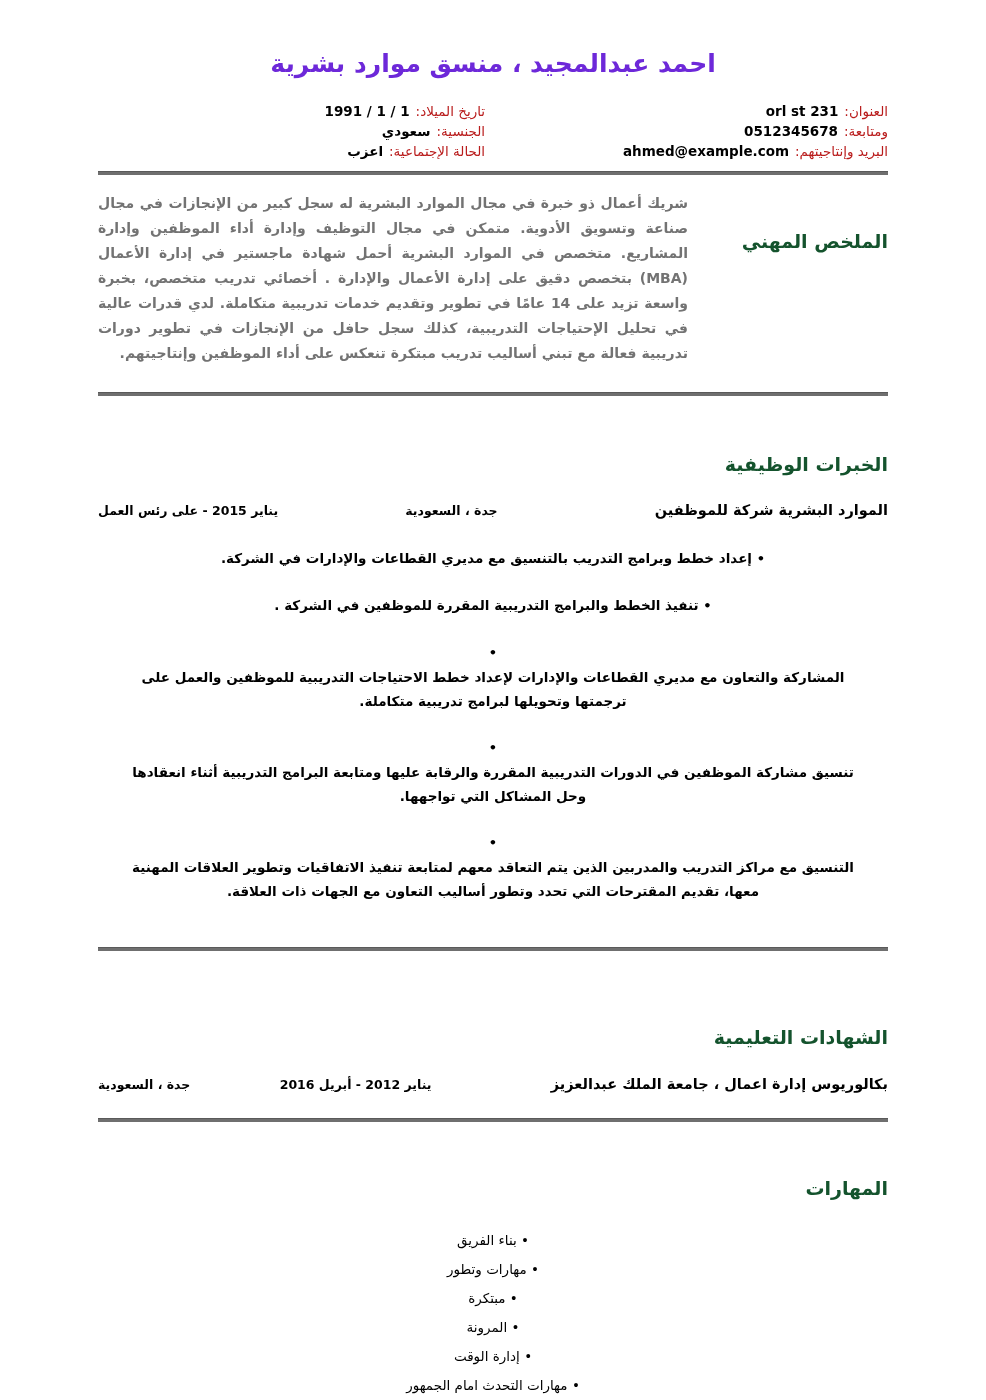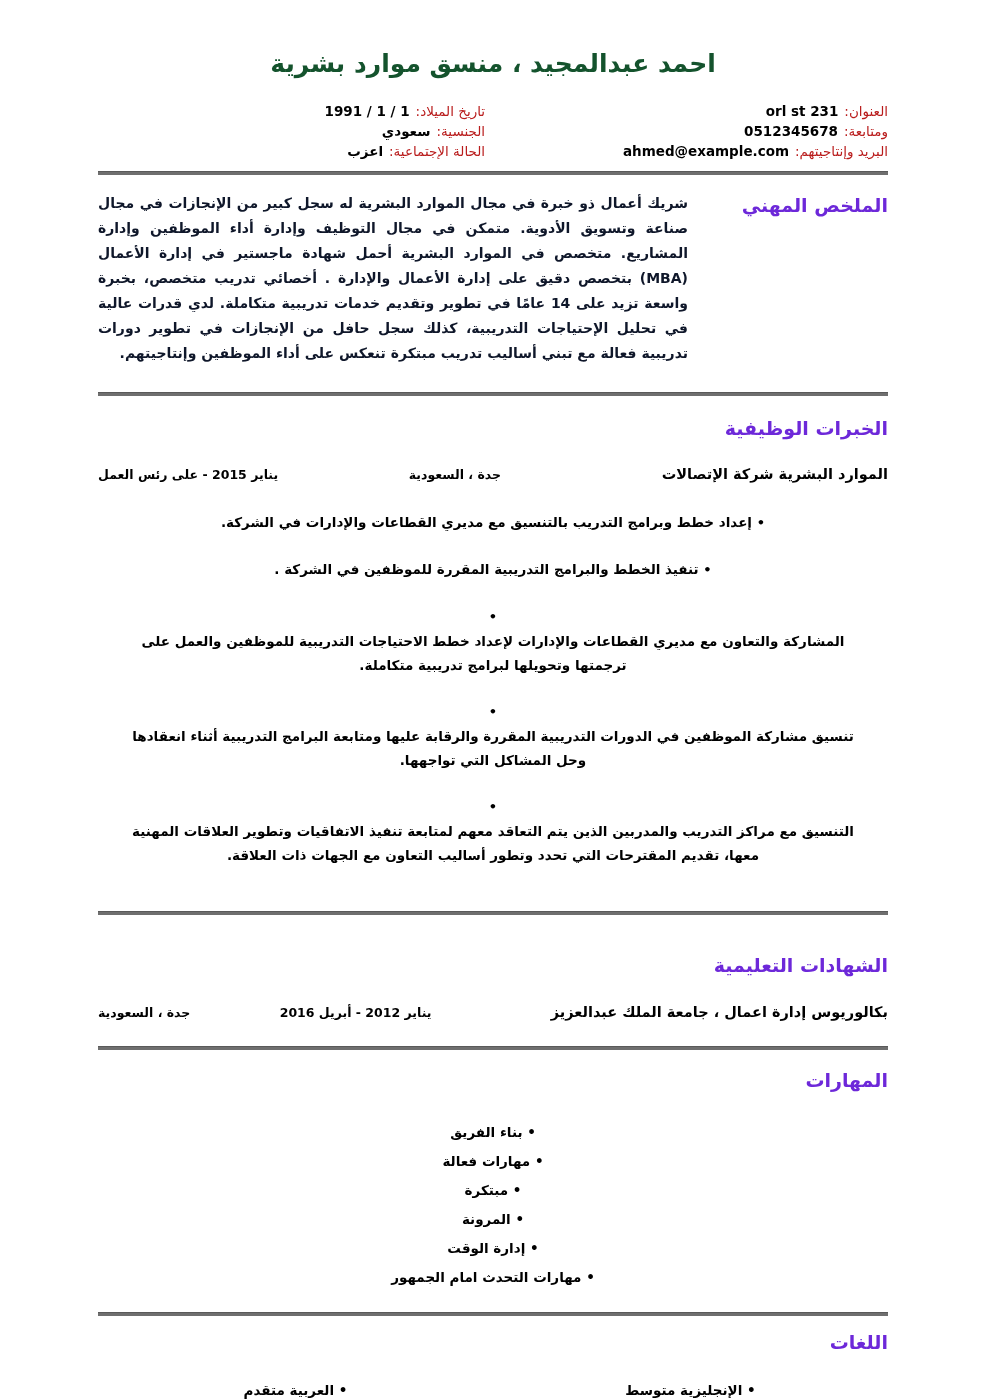--- a/index.html
+++ b/index.html
@@ -30,21 +30,21 @@
   }
 
   
   .cv-name {
     text-align: center;
     font-size: 25px;
     font-weight: bold;
     letter-spacing: 0px;
     padding-top: 48px;
     padding-bottom: 6px;
-    color: #14532d;
+    color: #6d28d9;
     line-height: 1.3;
   }
 
   .contact-grid {
     display: flex;
     flex-direction: row;
     justify-content: space-between;
     padding-top: 14px;
   }
   .contact-col {
@@ -87,40 +87,41 @@
     width: 790px;
     margin: 0;
   }
 
   
   .section { width: 790px; }
 
   .section-head {
     font-size: 19px;
     font-weight: bold;
-    color: #6d28d9;
+    color: #14532d;
     text-align: right;
     line-height: 1.5;
+    margin-top: 36px;
   }
 
   .row2 {
     display: flex;
     flex-direction: row;
     align-items: flex-start;
     width: 790px;
   }
   .col-head { width: 200px; flex: 0 0 200px; }
   .col-body { flex: 1 1 auto; }
 
   .summary-text {
     font-size: 14px;
     line-height: 25px;
     text-align: justify;
     text-align-last: right;
-    color: #0f172a;
+    color: #737373;
     font-weight: bold;
   }
 
   
   .entry-row {
     display: flex;
     flex-direction: row;
     align-items: baseline;
     width: 790px;
     font-size: 14px;
@@ -171,21 +172,21 @@
   
   ul.skills {
     list-style: none;
     margin: 0;
     padding: 0;
     width: 790px;
     text-align: center;
   }
   ul.skills li {
     font-size: 13.5px;
-    font-weight: bold;
+    font-weight: normal;
     line-height: 29px;
     text-align: center;
   }
 
   
   .lang-row {
     display: flex;
     flex-direction: row;
     width: 790px;
   }
@@ -255,21 +256,21 @@
 
     <div style="height:26px"></div>
     <div class="rule"></div>
 
     <div class="section" style="padding-top:18px;">
       <div class="section-head">الخبرات الوظيفية</div>
 
       <div style="height:24px"></div>
 
       <div class="entry-row">
-        <div class="entry-title">الموارد البشرية شركة الإتصالات</div>
+        <div class="entry-title">الموارد البشرية شركة للموظفين</div>
         <div class="entry-loc">جدة ، السعودية</div>
         <div class="entry-date">يناير 2015 - على رئس العمل</div>
       </div>
 
       <div style="height:28px"></div>
 
       <ul class="duties">
         <li>
           <span class="bdot">•</span>
           <span class="btxt">إعداد خطط وبرامج التدريب بالتنسيق مع مديري القطاعات والإدارات في الشركة.</span>
@@ -316,21 +317,21 @@
 
       <div style="height:24px"></div>
 
       <ul class="skills">
         <li>
           <span class="bdot">•</span>
           <span>بناء الفريق</span>
         </li>
         <li>
           <span class="bdot">•</span>
-          <span>مهارات فعالة</span>
+          <span>مهارات وتطور</span>
         </li>
         <li>
           <span class="bdot">•</span>
           <span>مبتكرة</span>
         </li>
         <li>
           <span class="bdot">•</span>
           <span>المرونة</span>
         </li>
         <li>

